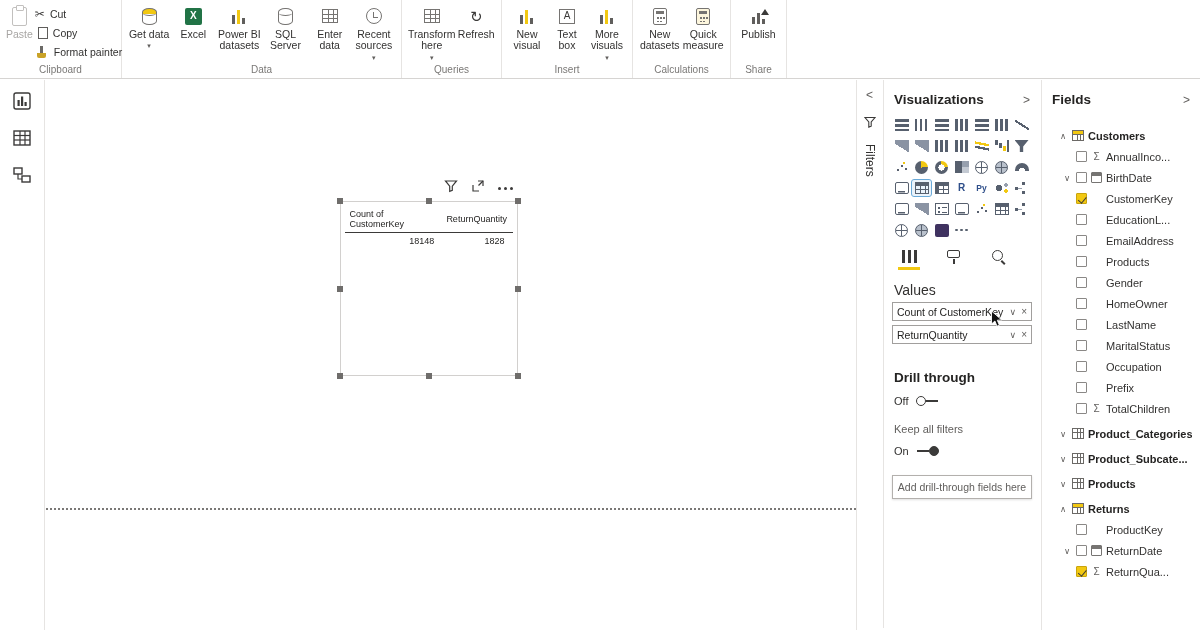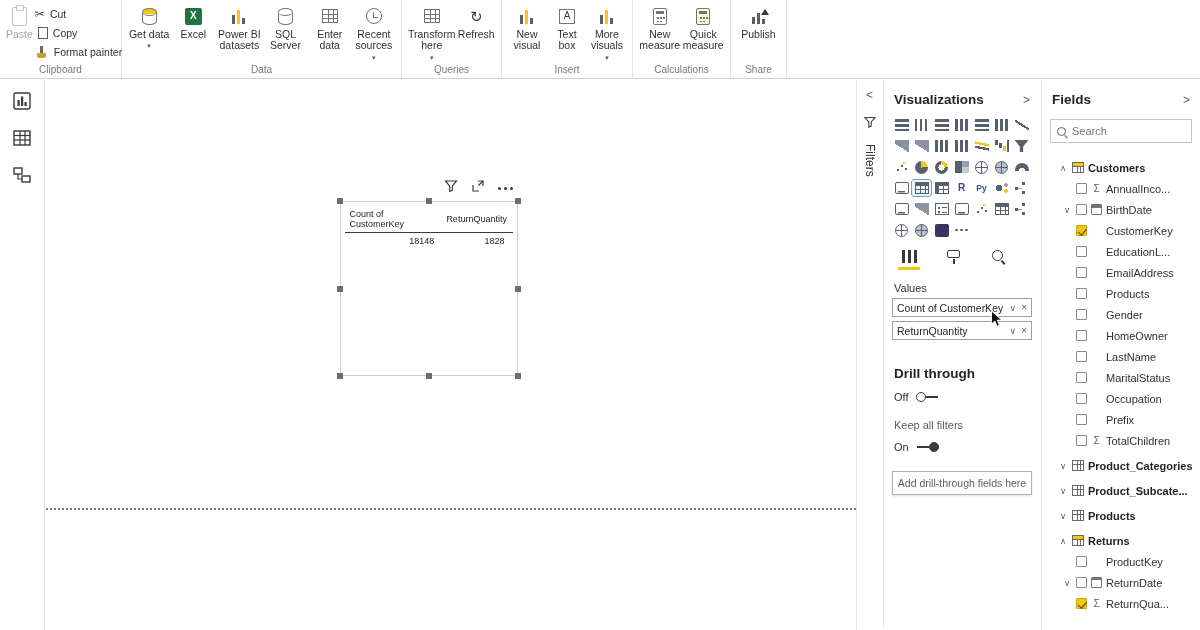--- a/index.html
+++ b/index.html
@@ -144,21 +144,21 @@
   .tabbar{display:flex;gap:22px;justify-content:flex-start;padding:12px 6px 0;}
   .vtab{display:flex;flex-direction:column;align-items:center;gap:4px;}
   .tabline{width:22px;height:3px;background:transparent;}
   .vtab.active .tabline{background:#f2c811;}
   .ticon-bars{width:15px;height:13px;background:repeating-linear-gradient(90deg,#3b3a39 0 3px,transparent 3px 6px);}
   .roller{width:13px;height:8px;border:1.3px solid #3b3a39;border-radius:2px;position:relative;}
   .roller::after{content:"";position:absolute;left:5px;top:8px;width:2px;height:5px;background:#3b3a39;}
   .magbig{width:11px;height:11px;border:1.5px solid #3b3a39;border-radius:50%;position:relative;}
   .magbig::after{content:"";position:absolute;left:9px;top:9px;width:5px;height:1.5px;background:#3b3a39;transform:rotate(45deg);transform-origin:0 0;}
 
-  .sect-label{font-size:11px;color:#323130;padding:12px 2px 4px;}
+  .sect-label{font-size:14px;color:#323130;padding:12px 2px 4px;}
   .well{display:flex;align-items:center;height:19px;border:1px solid #a19f9d;background:#fff;margin-bottom:4px;padding:0 4px;font-size:10.5px;}
   .well .wlabel{flex:1;overflow:hidden;white-space:nowrap;}
   .well .wchev{font-size:9px;color:#605e5c;padding:0 3px;}
   .well .wclose{font-size:10px;color:#605e5c;padding-left:2px;}
   .drill-title{font-size:13.5px;font-weight:600;color:#252423;padding:22px 2px 0;}
   .drill-sub{font-size:11px;color:#605e5c;padding:16px 2px 0;}
   .toggle-row{display:flex;align-items:center;padding:10px 2px 0;font-size:11px;color:#323130;}
   .tg{display:inline-flex;align-items:center;margin-left:8px;}
   .tg .knob{width:10px;height:10px;border:1.5px solid #3b3a39;border-radius:50%;background:#fff;display:inline-block;}
   .tg .track{width:12px;height:2px;background:#3b3a39;display:inline-block;}
@@ -315,21 +315,21 @@
       </div>
       <div class="rlabel">Insert</div>
     </div>
 
     <div class="rgroup" style="width:98px;">
       <div class="rbody">
         <div class="bigbtn">
           <span class="iconbox">
               <span class="calc-icon"></span>
             </span>
-          <span>New measure</span>
+          <span>New datasets</span>
         </div>
         <div class="bigbtn">
           <span class="iconbox">
               <span class="calc-icon quick"></span>
             </span>
           <span>Quick measure</span>
         </div>
       </div>
       <div class="rlabel">Calculations</div>
     </div>
@@ -625,24 +625,20 @@
         </svg>
     </span>
   </div>
 
   <div class="fieldspane">
     <div class="pane-header">
       <span>Fields</span>
       <span class="pchev">&gt;</span>
     </div>
 
-    <div class="search">
-      <span class="mag"></span>
-      <input type="text" placeholder="Search" style="">
-    </div>
 
     <div class="tree">
       <div class="frow">
         <span class="chev">∧</span>
         <span class="tbl used"></span>
         <span class="flabel b">Customers</span>
       </div>
       <div class="frow lvl2">
         <span class="chk"></span>
         <span class="sigma">Σ</span>

